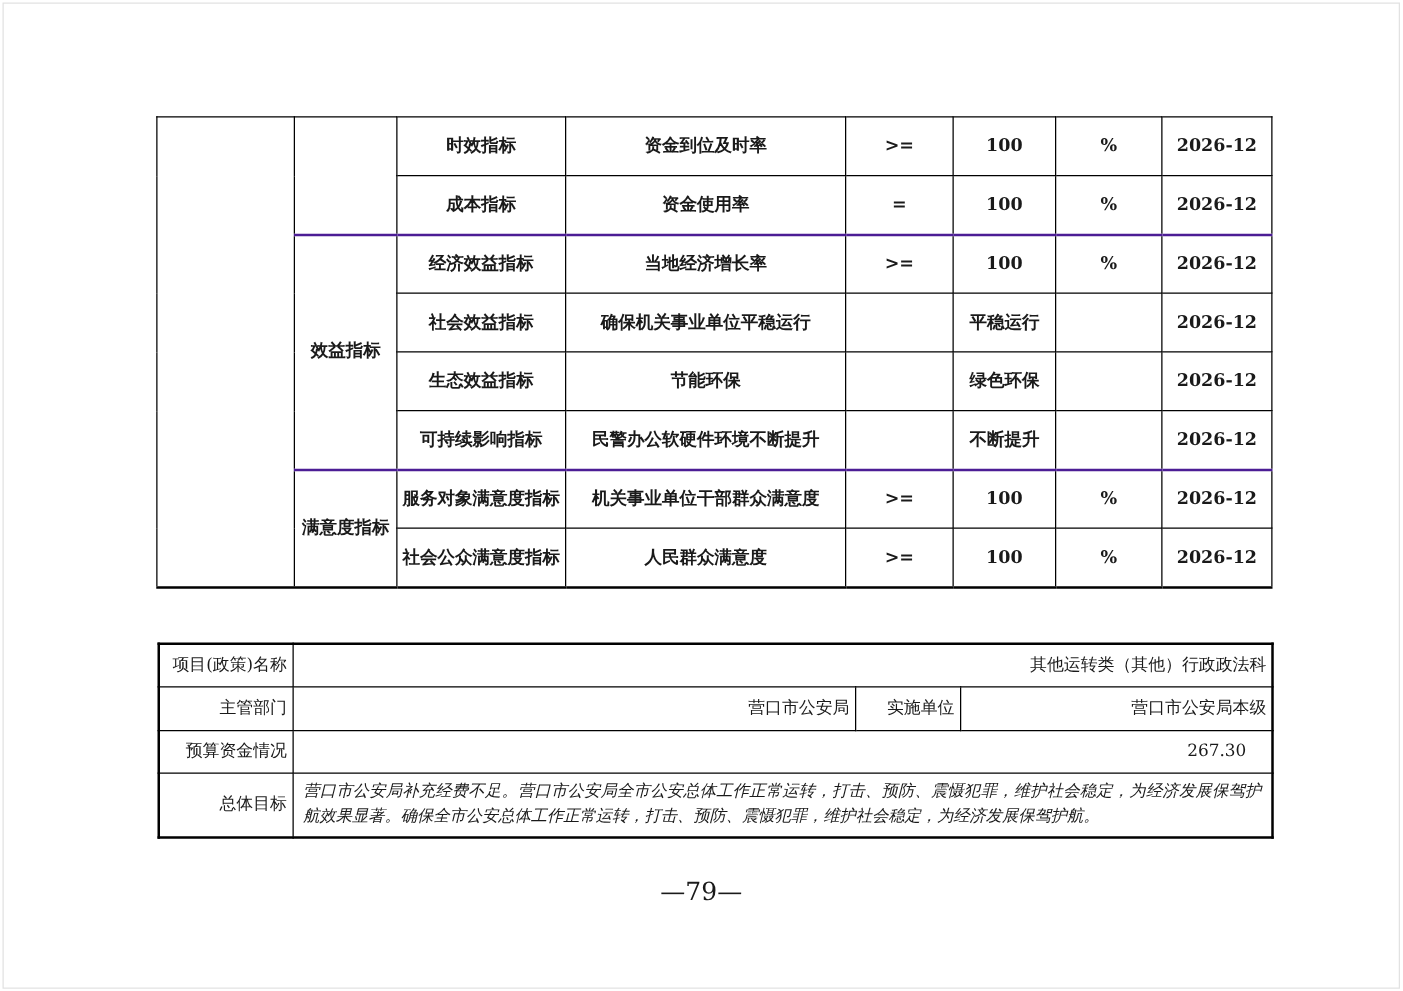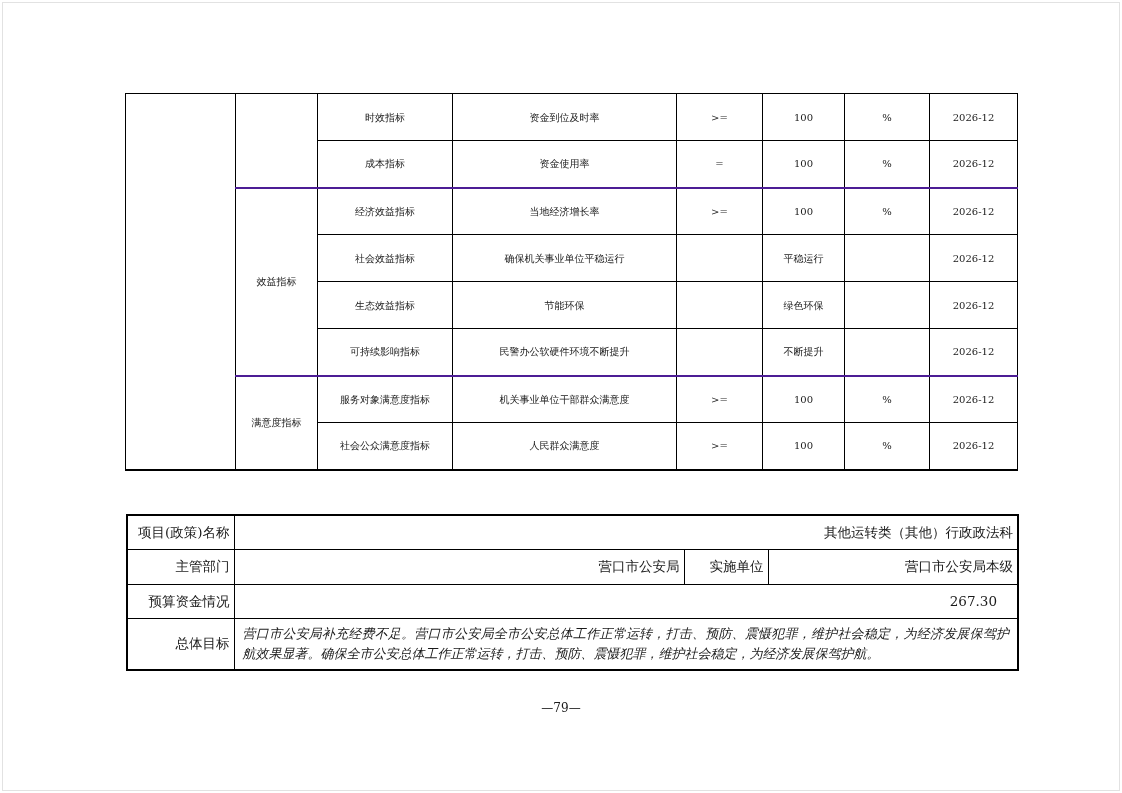--- a/index.html
+++ b/index.html
@@ -10,21 +10,21 @@
   }
   .page-edge{position:absolute;inset:2px;border:1px solid #e2e2e2;pointer-events:none;}
 
   table{border-collapse:collapse;table-layout:fixed;}
   td{overflow:hidden;}
 
   
   .t1{position:absolute;left:125px;top:93px;width:892px;}
   .t1 td{
     border:1px solid #000;text-align:center;vertical-align:middle;
-    font-size:10px;padding:0 2px;line-height:1.3;
+    font-size:14px;padding:0 2px;line-height:1.3;font-weight:bold;
   }
   .t1 tr{height:47px;}
   .t1 tr.sec > td{border-top:2px solid #4c1d95;}
   .t1 tr.last td{border-bottom:2px solid #000;}
   .t1 td.bb2{border-bottom:2px solid #000;}
 
   
   .t2{position:absolute;left:126px;top:514px;width:891px;border:2px solid #000;}
   .t2 td{
     border:1px solid #000;text-align:right;vertical-align:middle;
@@ -34,21 +34,21 @@
   .t2 tr.r2{height:35px;}
   .t2 tr.r3{height:34px;}
   .t2 tr.r4{height:42px;}
   .t2 td.right{text-align:right;padding-right:20px;}
   .t2 td.goal{
     text-align:justify;font-size:13px;line-height:20px;padding:5px 8px;font-style:italic;
   }
 
   .pageno{
     position:absolute;top:701px;left:0;width:100%;text-align:center;
-    font-size:12px;color:#1a1a1a;
+    font-size:20px;color:#1a1a1a;
   }
 </style>
 </head>
 <body>
 
 <div class="page-edge"></div>
 
 <table class="t1">
   <colgroup>
     <col style="width:110px">

